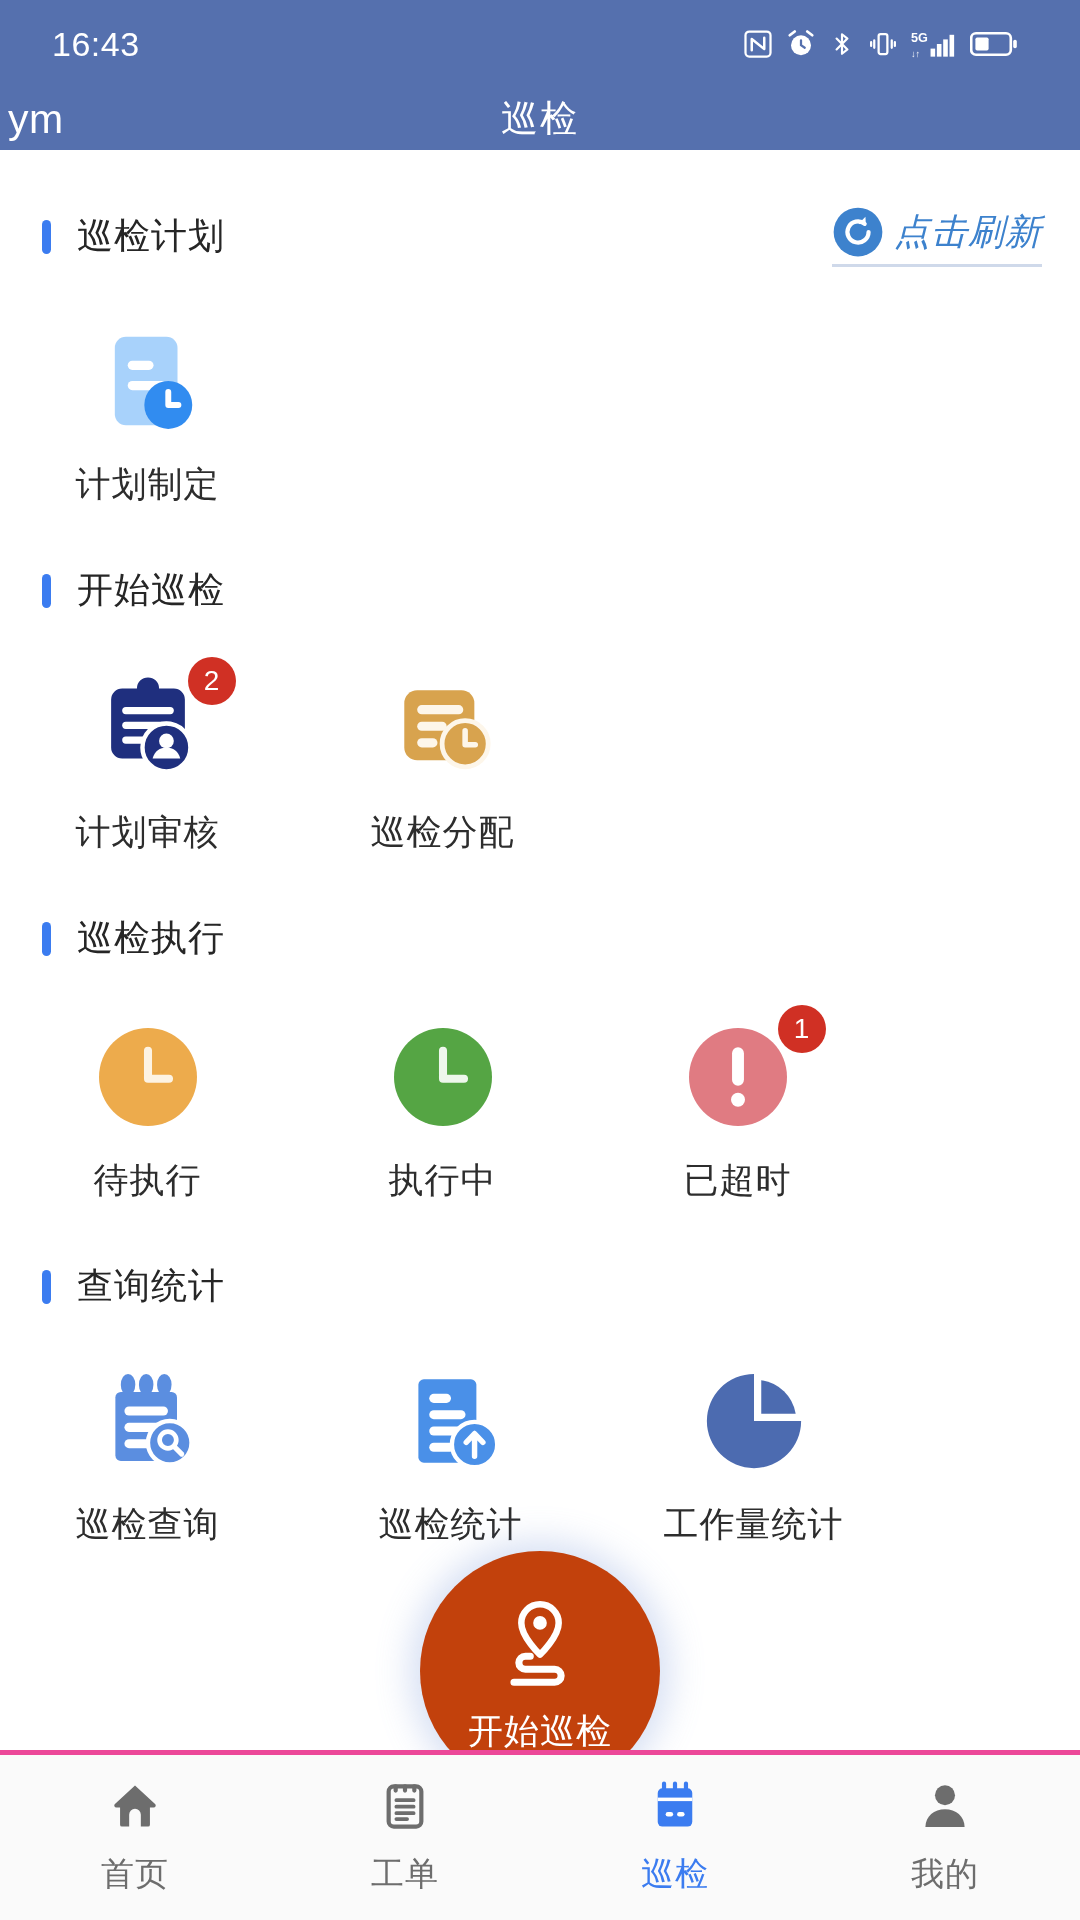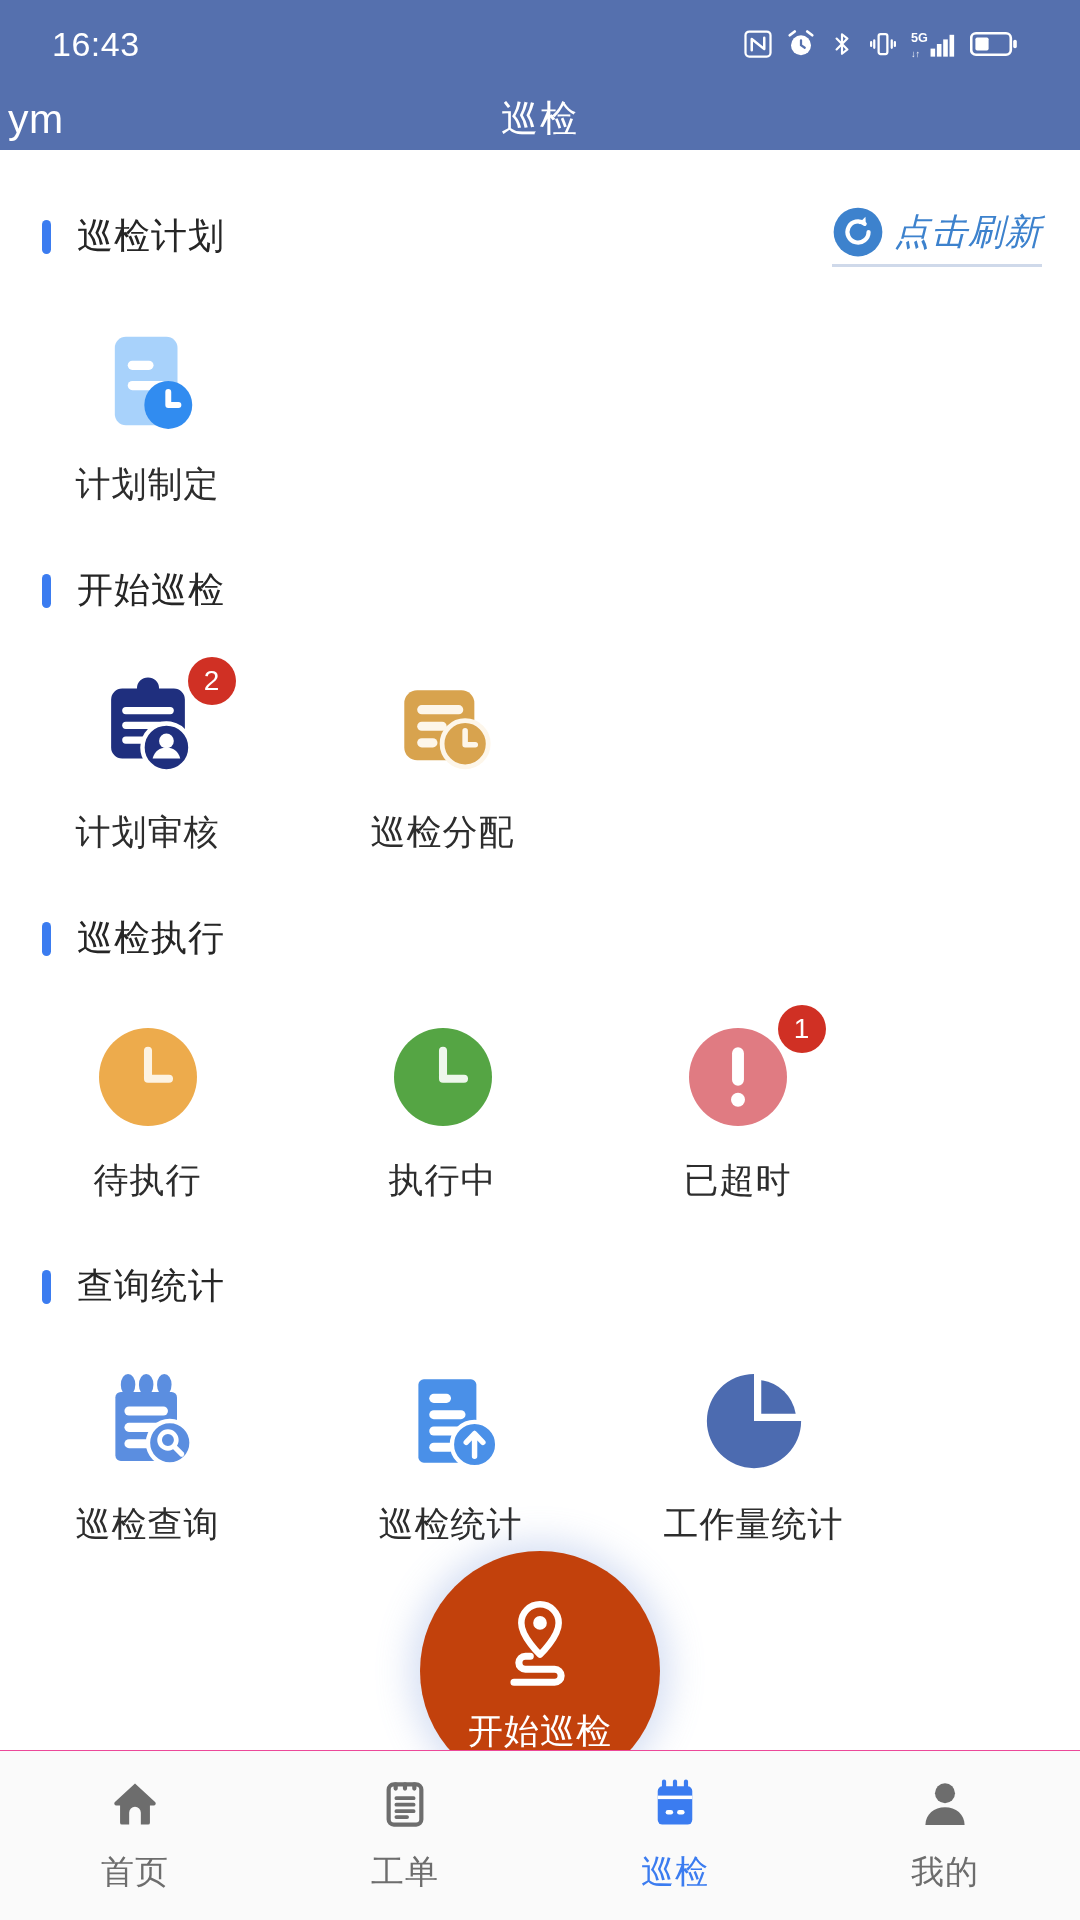--- a/index.html
+++ b/index.html
@@ -73,21 +73,21 @@
     background:#c2410c; color:#fff;
     display:flex; flex-direction:column; align-items:center; justify-content:center;
     gap:12px;
     box-shadow:0 0 34px 10px rgba(120,150,215,.30);
   }
   .fab-label{ font-size:35px; letter-spacing:1px; }
 
   
   .tabbar{
     position:absolute; bottom:0; left:0; width:1080px; height:170px;
-    background:#fafafa; border-top:1px solid #ec4899;
+    background:#fafafa; border-top:5px solid #ec4899;
     display:flex; align-items:center; z-index:5;
   }
   .tab{
     flex:1; display:flex; flex-direction:column; align-items:center; gap:14px;
   }
   .tab-label{ font-size:33px; color:#6d6d6d; letter-spacing:1px; }
   .tab.active .tab-label{ color:#3b7cf0; }
 </style>
 </head>
 <body>

